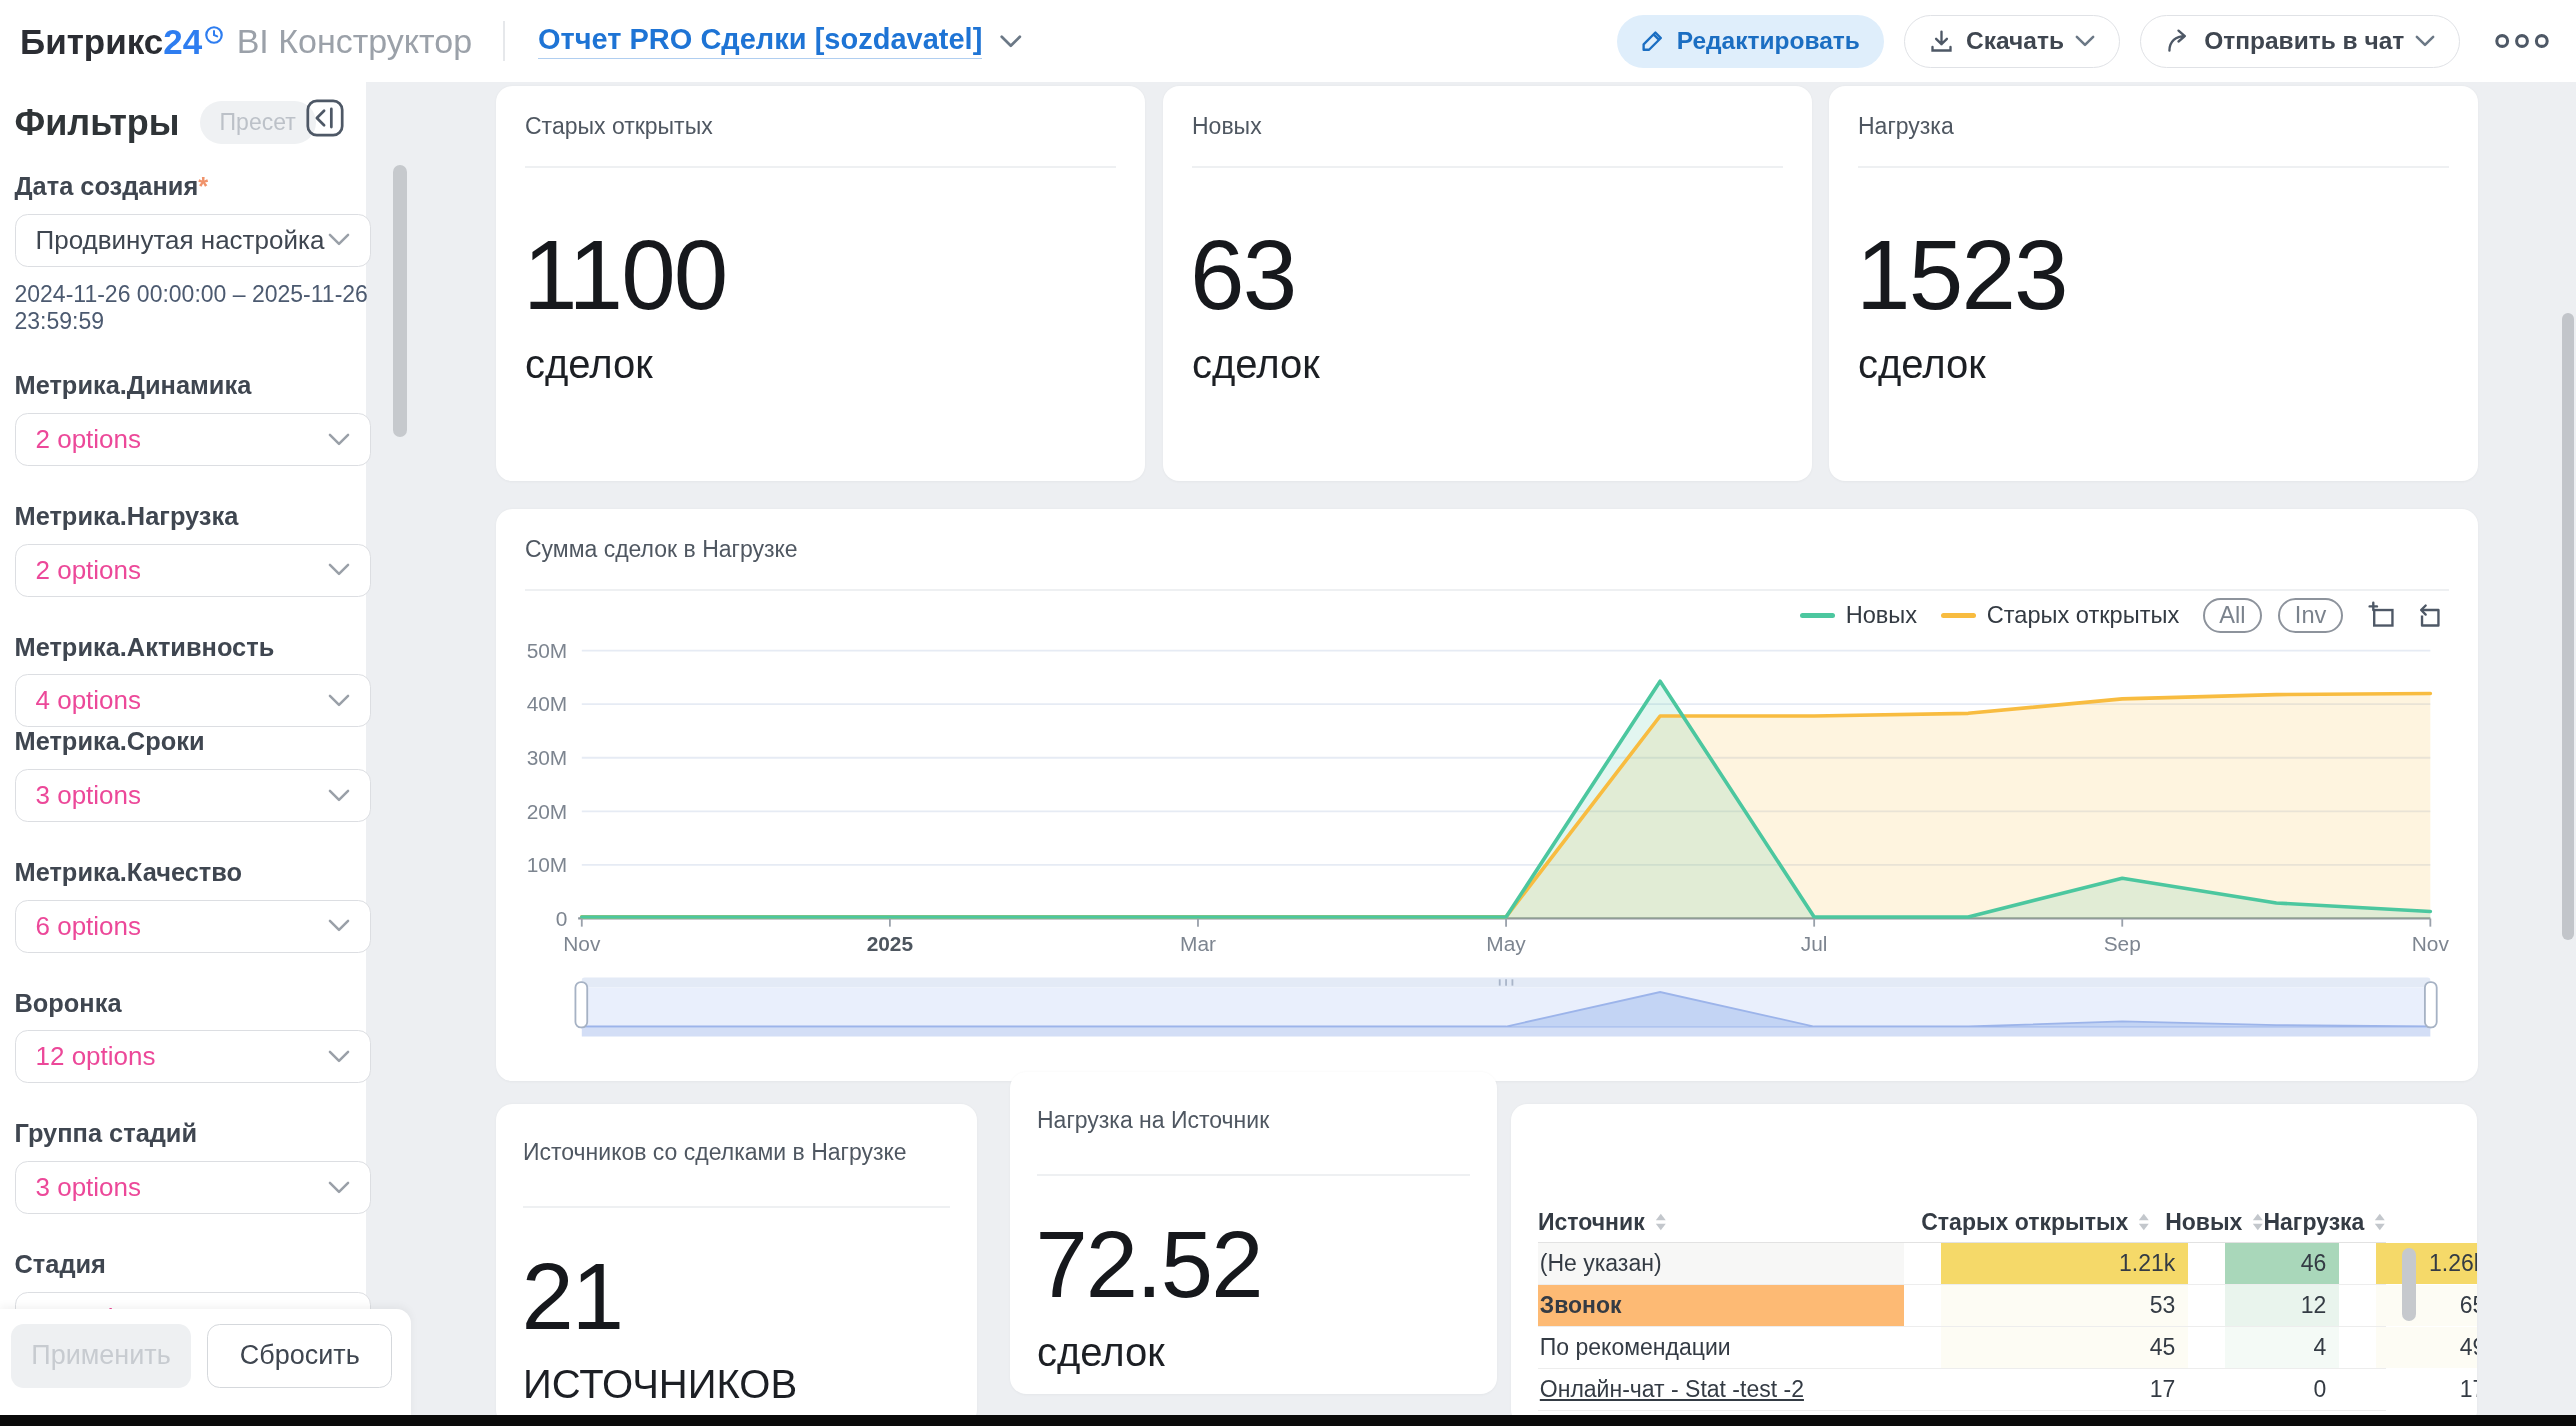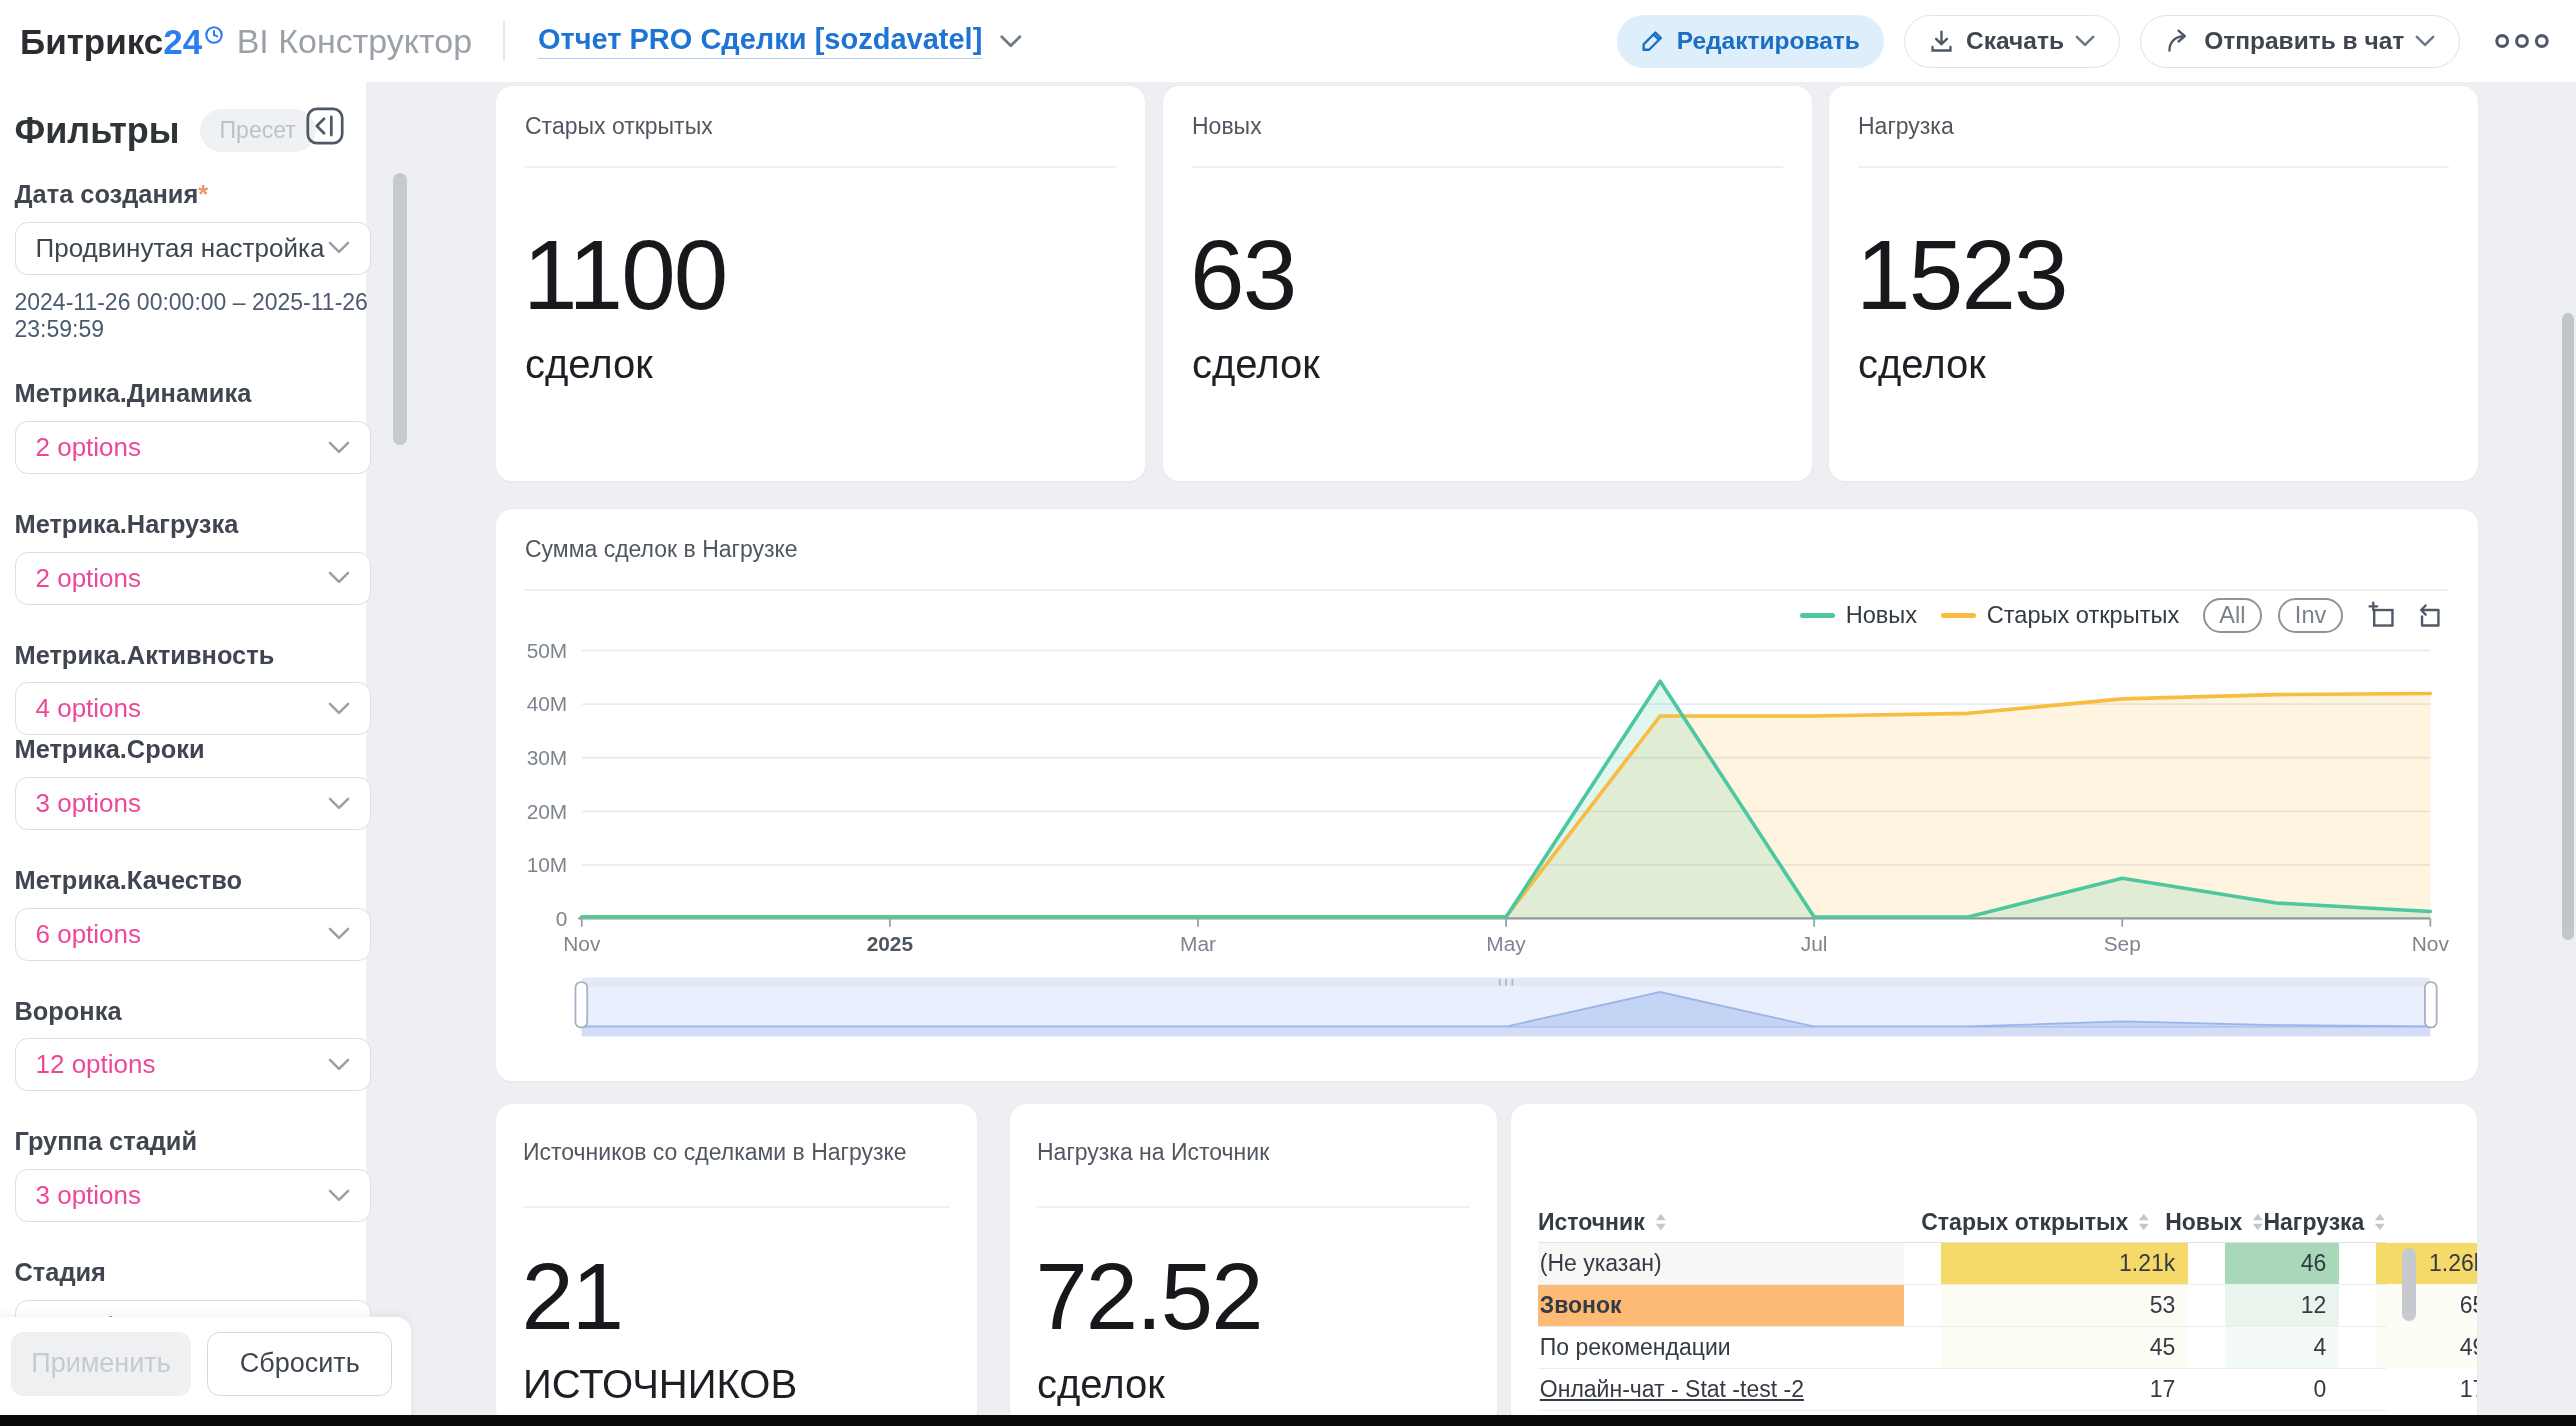--- a/index.html
+++ b/index.html
@@ -14,21 +14,21 @@
   .hdr-divider{width:1.8px;height:40px;background:#e6e8eb;margin:0 33px 0 31px;}
   .report-title{font-size:29px;font-weight:600;color:#1e74d5;border-bottom:1.8px solid rgba(30,116,213,.35);
                 padding-bottom:2.7px;cursor:pointer;display:inline-block;}
   .hdr-right{margin-left:auto;display:flex;align-items:center;margin-right:25.4px;gap:20px;}
   .btn{display:flex;align-items:center;gap:11px;height:53px;border-radius:27px;padding:0 23.6px;
        font-size:24.5px;font-weight:600;box-sizing:border-box;cursor:pointer;}
   .btn-edit{background:#dfeefb;color:#1b6ec2;border:none;}
   .btn-ghost{background:#fff;color:#3f4650;border:1.8px solid #e0e2e6;font-weight:600;}
   .chev{display:inline-block;}
   
-  .sidebar{position:absolute;left:0;top:82px;width:366px;height:1344px;background:#fff;}
+  .sidebar{position:absolute;left:0;top:74px;width:366px;height:1344px;background:#fff;}
   .sb-head{position:absolute;left:14.5px;top:27px;display:flex;align-items:center;}
   .sb-title{font-size:36px;font-weight:700;color:#2f3437;}
   .preset{margin-left:20px;background:#eff1f3;color:#bcc1c8;font-size:23px;border-radius:907px;padding:8.2px 20px;}
   .collapse-btn{position:absolute;right:22px;top:25.4px;width:38px;height:38px;cursor:pointer;}
   .sb-scroll{position:absolute;left:0;top:87px;width:411px;height:1230px;overflow:hidden;}
   .fgroup{margin:0 0 0 14.5px;width:356px;}
   .flabel{font-size:25.4px;font-weight:600;color:#3f4650;margin-bottom:12.7px;}
   .flabel .req{color:#f0936b;font-weight:600;}
   .fselect{height:53px;border:1.8px solid #dcdee2;border-radius:12.7px;display:flex;align-items:center;
            box-sizing:border-box;padding:0 20px;background:#fff;cursor:pointer;}
@@ -361,21 +361,21 @@
       <rect x="2124" y="521" width="13" height="50" rx="6" fill="#ffffff" stroke="#a6b2c4" stroke-width="2"></rect>
     </svg>
 </div>
 
 <div class="card" style="left:496px;top:1104px;width:481px;height:322px;">
   <div class="bc-title">Источников со сделками в Нагрузке</div>
   <div class="bc-div"></div>
   <div class="bc-num">21</div>
   <div class="bc-unit">ИСТОЧНИКОВ</div>
 </div>
-<div class="card" style="left:1010px;top:1104px;width:487px;height:322px;">
+<div class="card" style="left:1010px;top:1072px;width:487px;height:322px;">
   <div class="bc-title">Нагрузка на Источник</div>
   <div class="bc-div"></div>
   <div class="bc-num">72.52</div>
   <div class="bc-unit">сделок</div>
 </div>
 
 <div class="card" style="left:1511px;top:1104px;width:966px;height:322px;">
   <div class="tbl">
     <div class="trow thead">
       <div class="th">

